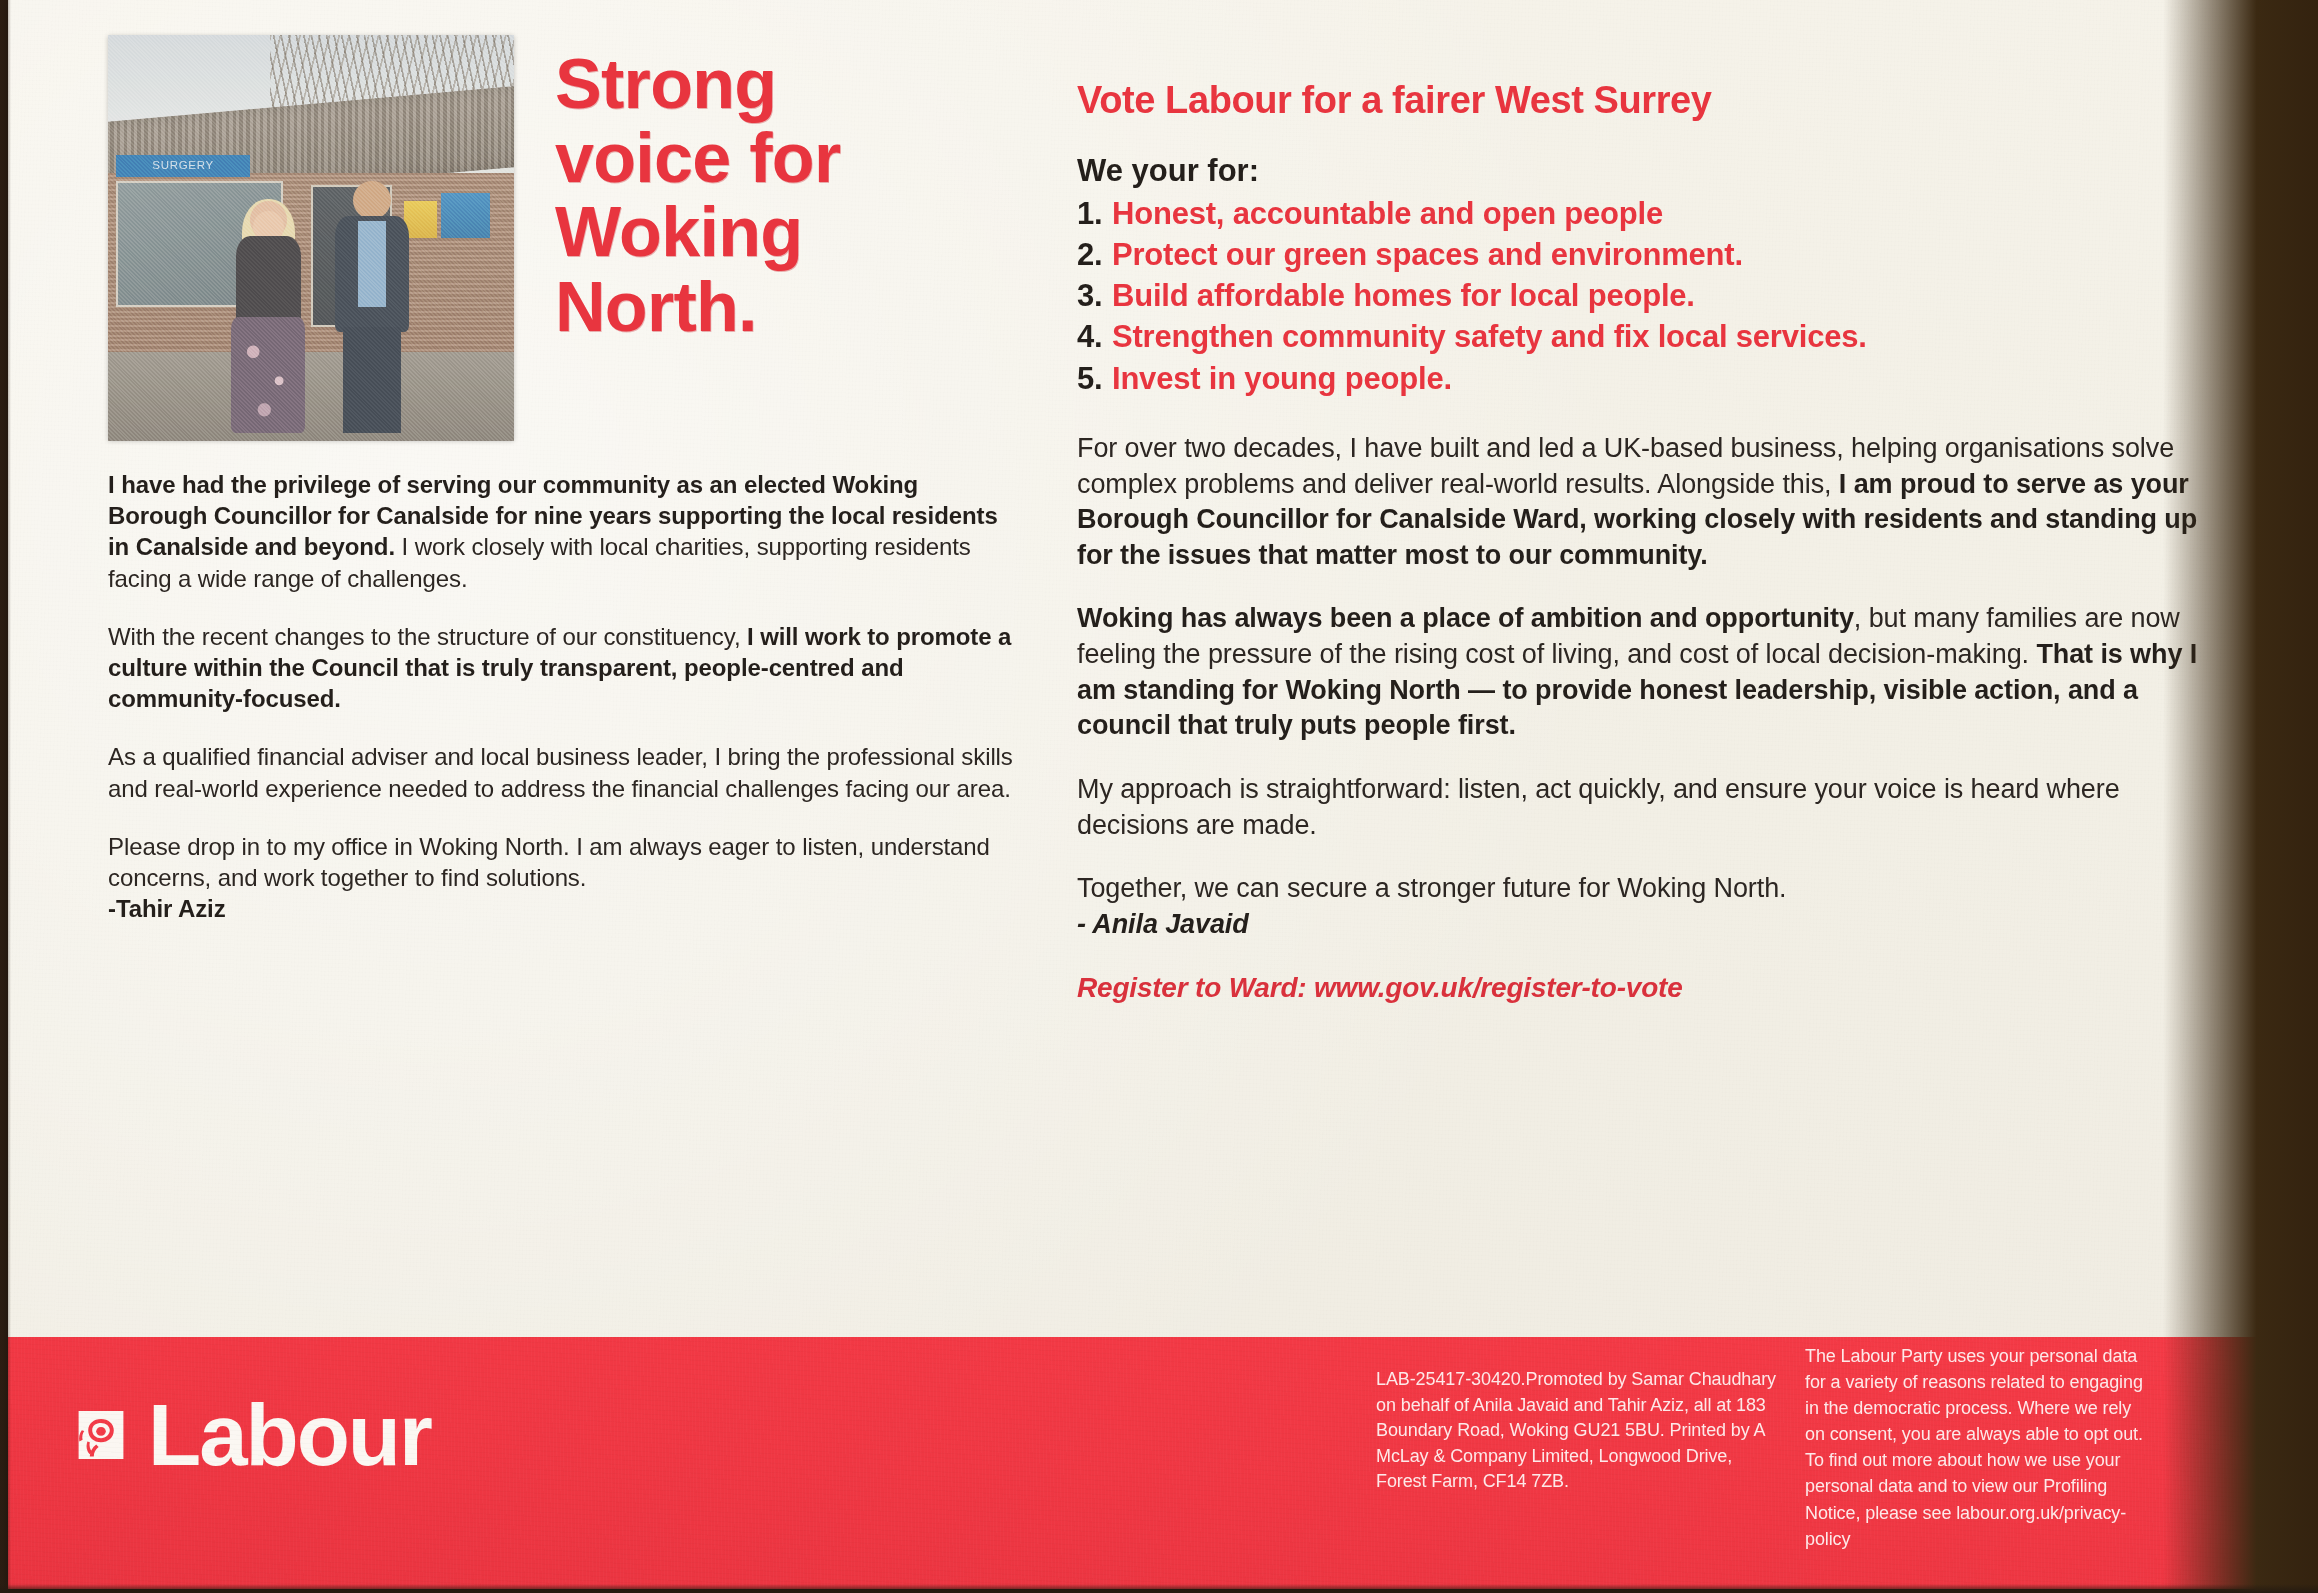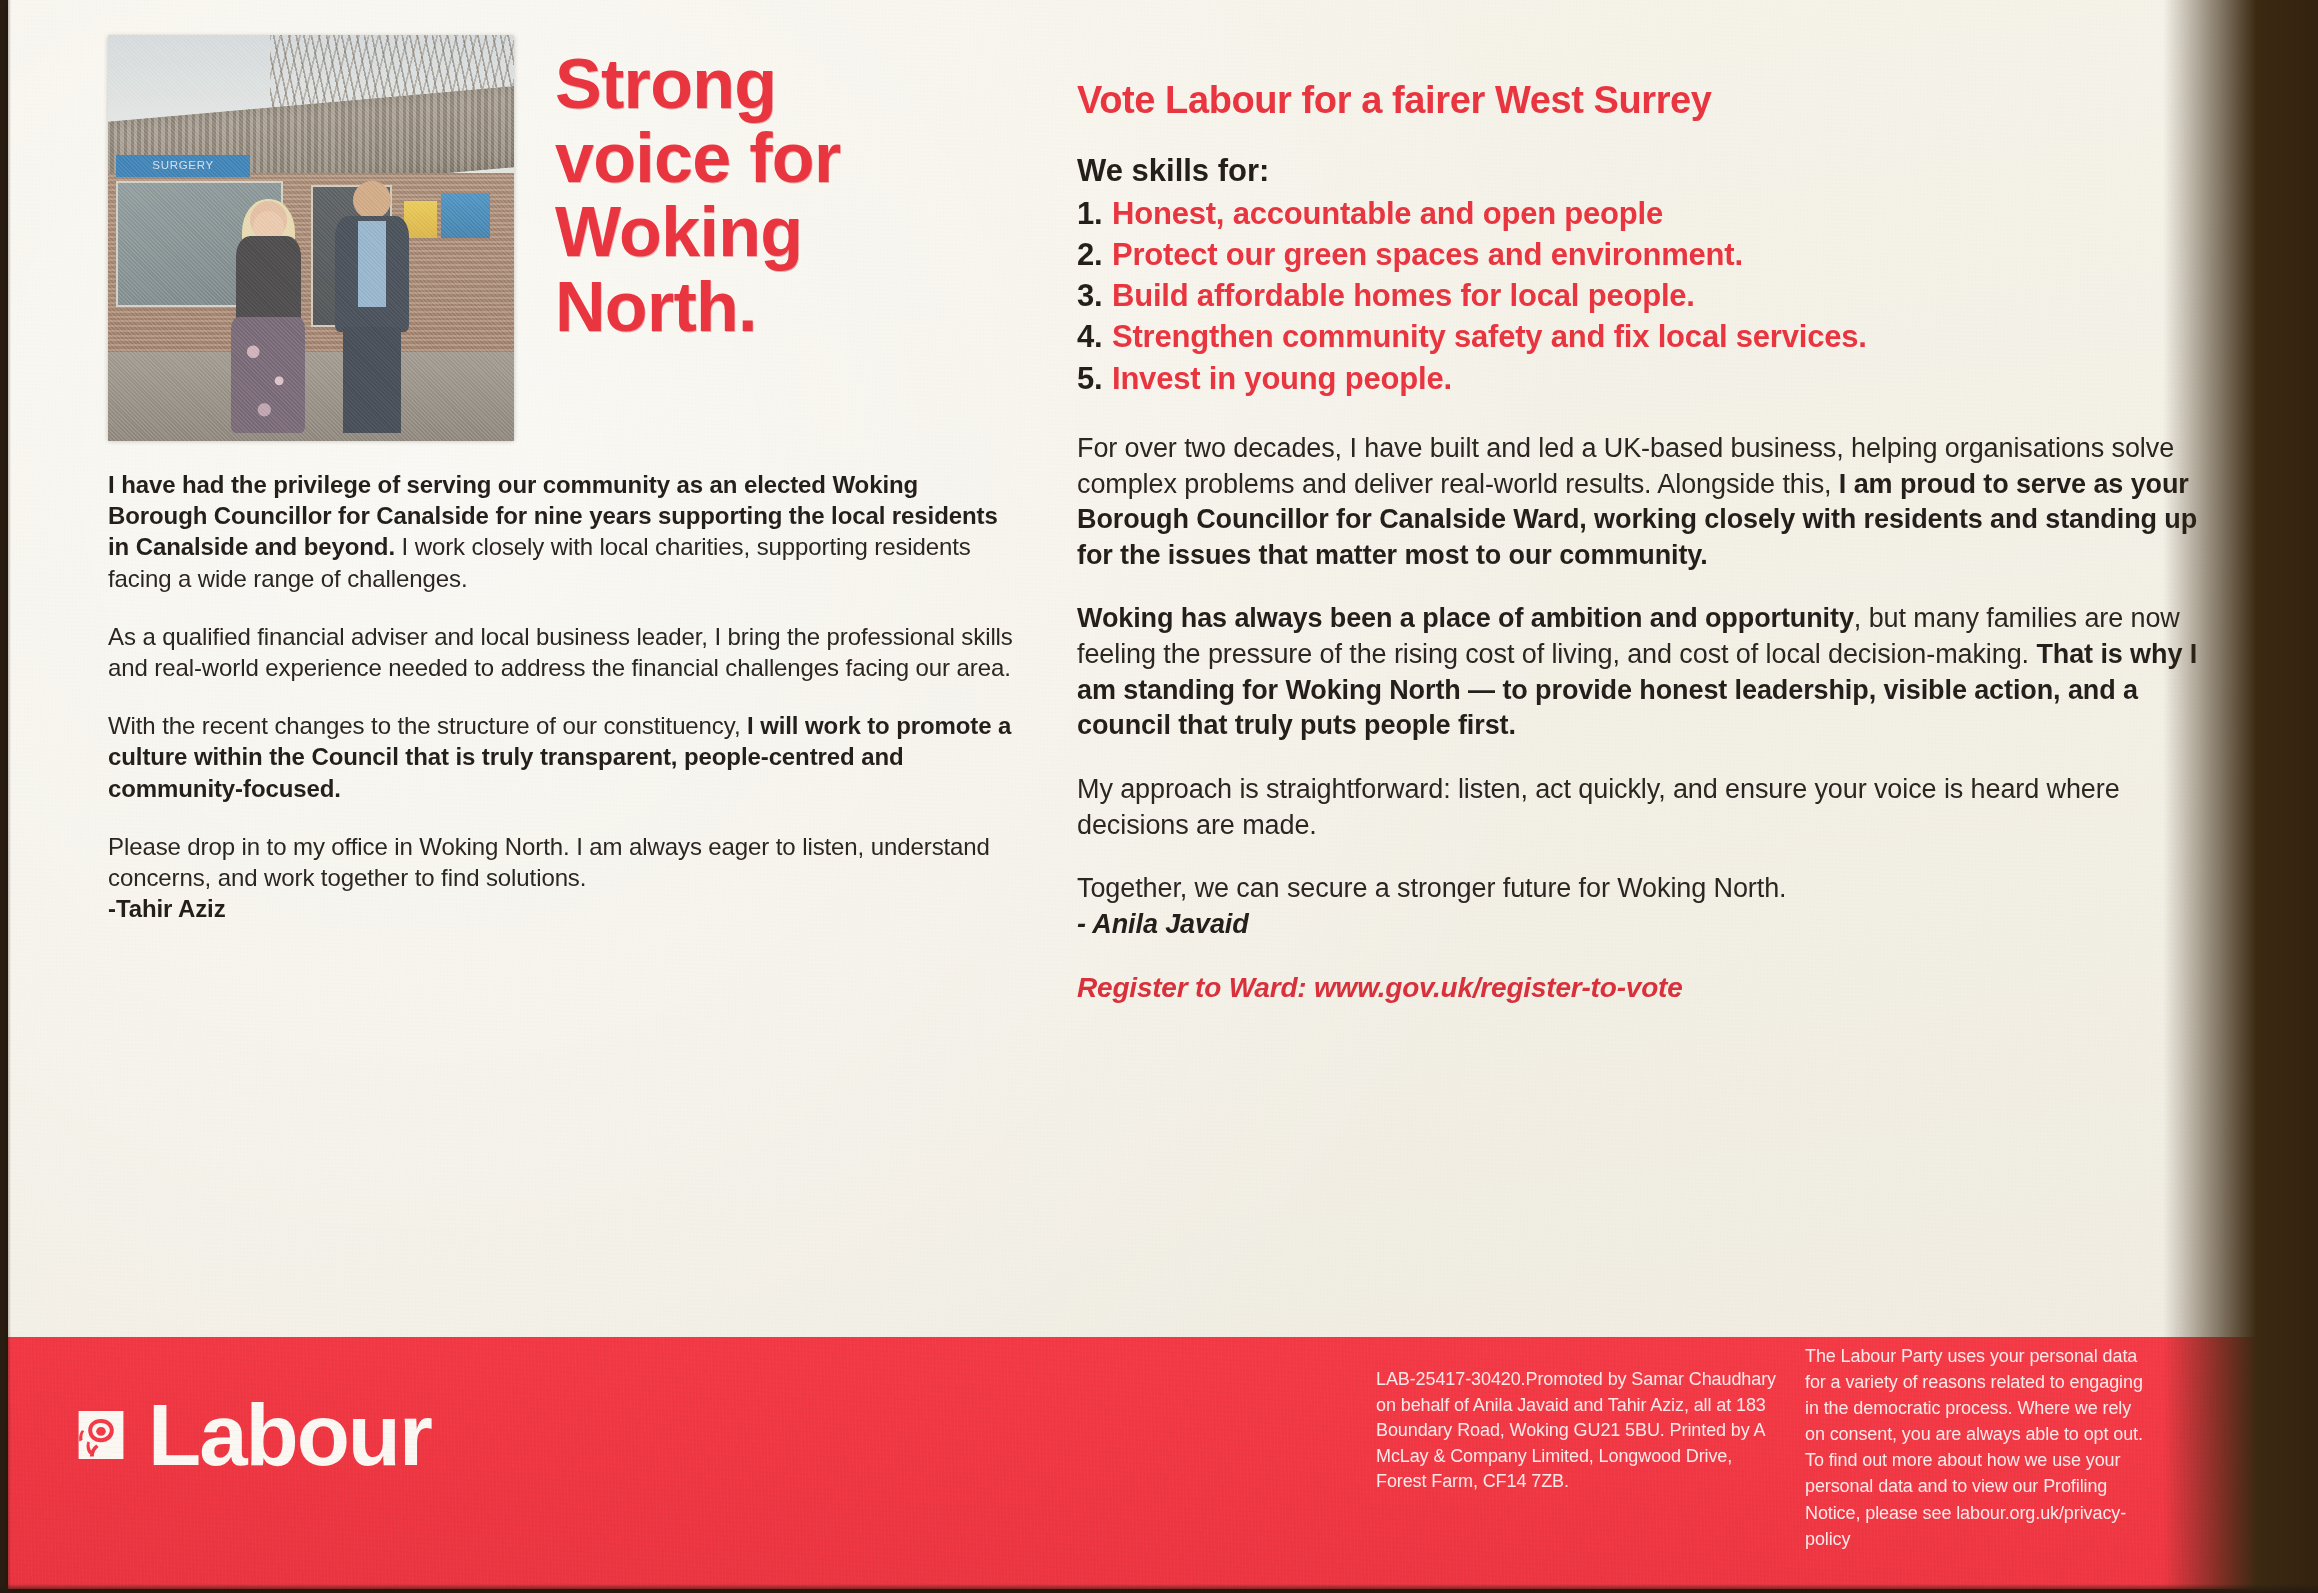--- a/index.html
+++ b/index.html
@@ -360,36 +360,36 @@
             <div class="ph-grain"></div>
           </div>
 
           <div class="headline" id="headline">Strong<br>voice for<br>Woking<br>North.</div>
         </div>
 
         <div class="body-left">
           <p>
             <b>I have had the privilege of serving our community as an elected Woking Borough Councillor for Canalside for nine years supporting the local residents in Canalside and beyond.</b><span> I work closely with local charities, supporting residents facing a wide range of challenges.</span>
           </p>
+          <p>
+            <span>With the recent changes to the structure of our constituency, </span><b>I will work to promote a culture within the Council that is truly transparent, people-centred and community-focused.</b>
+          </p>
           <p>As a qualified financial adviser and local business leader, I bring the professional skills and real-world experience needed to address the financial challenges facing our area.</p>
-          <p>
-            <span>With the recent changes to the structure of our constituency, </span><b>I will work to promote a culture within the Council that is truly transparent, people-centred and community-focused.</b>
-          </p>
           <p>
             <span>Please drop in to my office in Woking North. I am always eager to listen, understand concerns, and work together to find solutions.</span><br>
             <span class="signature">-Tahir Aziz</span>
           </p>
         </div>
       </div>
 
       <div class="col-right">
 
         <div class="right-title">Vote Labour for a fairer West Surrey</div>
 
-        <div class="fight-label">We skills for:</div>
+        <div class="fight-label">We your for:</div>
 
         <ol class="pledges">
           <li>
             <span class="num">1.</span>
             <span>Honest, accountable and open people</span>
           </li>
           <li>
             <span class="num">2.</span>
             <span>Protect our green spaces and environment.</span>
           </li>

